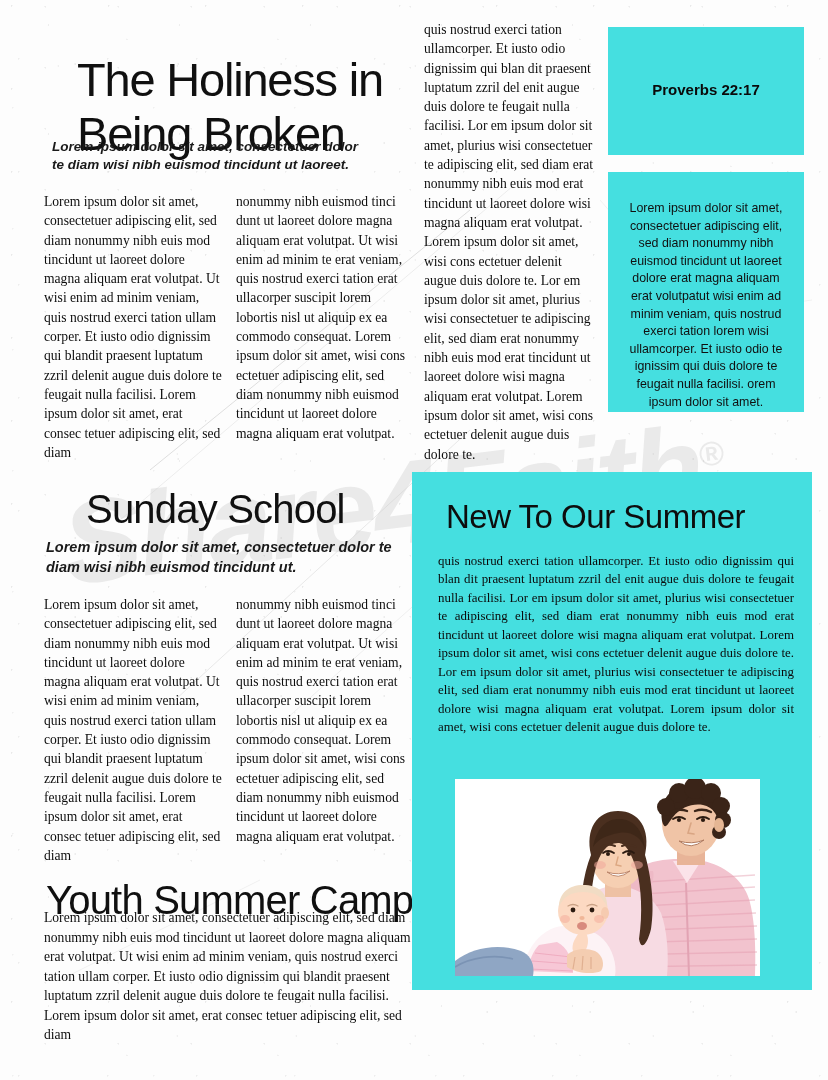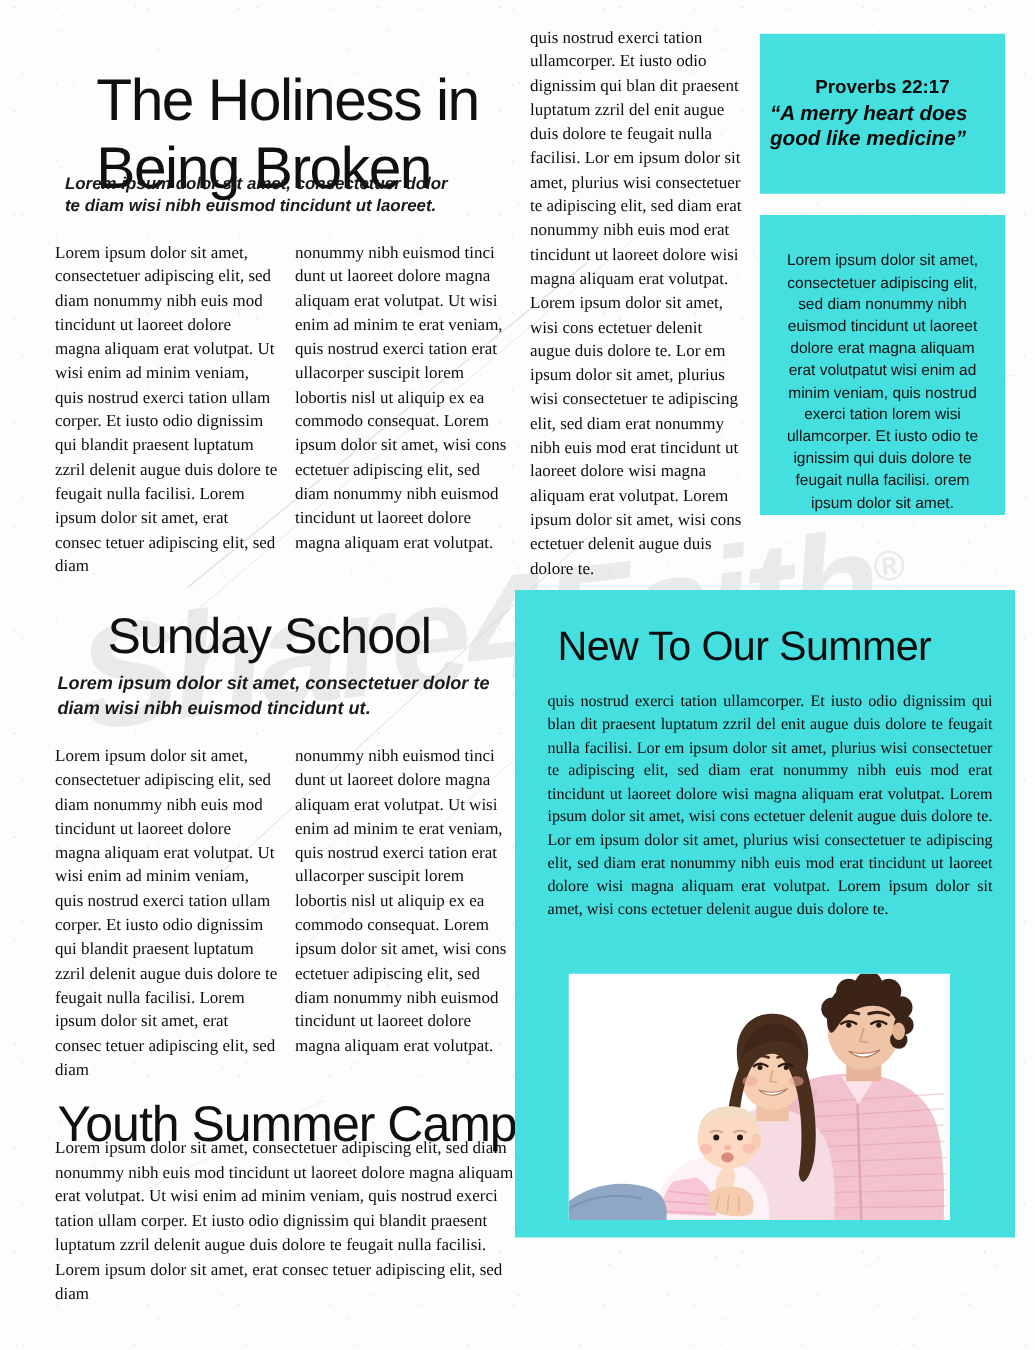--- a/index.html
+++ b/index.html
@@ -277,21 +277,20 @@
     <div class="bodycol" id="col-b">
       <p>nonummy nibh euismod tinci dunt ut laoreet dolore magna aliquam erat volutpat. Ut wisi enim ad minim te erat veniam, quis nostrud exerci tation erat ullacorper suscipit lorem lobortis nisl ut aliquip ex ea commodo consequat. Lorem ipsum dolor sit amet, wisi cons ectetuer adipiscing elit, sed diam nonummy nibh euismod tincidunt ut laoreet dolore magna aliquam erat volutpat.</p>
     </div>
 
     <div class="bodycol" id="col-c">
       <p>quis nostrud exerci tation ullamcorper. Et iusto odio dignissim qui blan dit praesent luptatum zzril del enit augue duis dolore te feugait nulla facilisi. Lor em ipsum dolor sit amet, plurius wisi consectetuer te adipiscing elit, sed diam erat nonummy nibh euis mod erat tincidunt ut laoreet dolore wisi magna aliquam erat volutpat. Lorem ipsum dolor  sit amet, wisi cons ectetuer delenit augue duis dolore te. Lor em ipsum dolor sit amet, plurius wisi consectetuer te adipiscing elit, sed diam erat nonummy nibh euis mod erat tincidunt ut laoreet dolore wisi magna aliquam erat volutpat.  Lorem ipsum dolor  sit amet, wisi cons ectetuer delenit augue duis dolore te.</p>
     </div>
 
     <div class="verse-box">
       <div class="verse-ref">Proverbs 22:17</div>
-      <div class="verse-quote">“A merry heart does good like medicine”</div>
     </div>
 
     <div class="sidebar-box">
       <p>Lorem ipsum dolor sit amet, consectetuer adipiscing elit, sed diam nonummy nibh euismod tincidunt ut laoreet dolore erat magna aliquam erat volutpatut  wisi enim ad minim veniam, quis nostrud exerci tation lorem wisi ullamcorper. Et iusto odio te ignissim qui duis dolore te feugait nulla facilisi. orem ipsum dolor sit amet.</p>
     </div>
 
     <div class="section-head" id="sunday-head">Sunday School</div>
 
     <div class="section-deck" id="sunday-deck">Lorem ipsum dolor sit amet, consectetuer dolor te  diam wisi nibh euismod tincidunt ut.</div>
 

